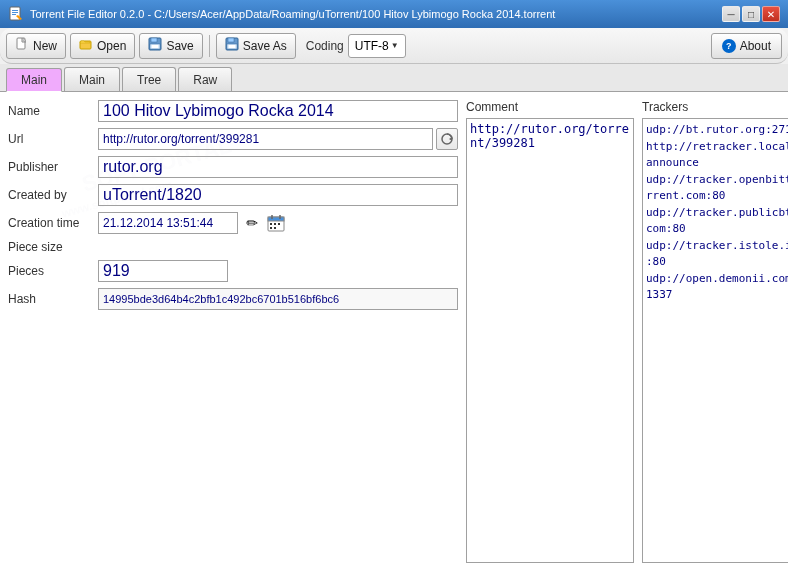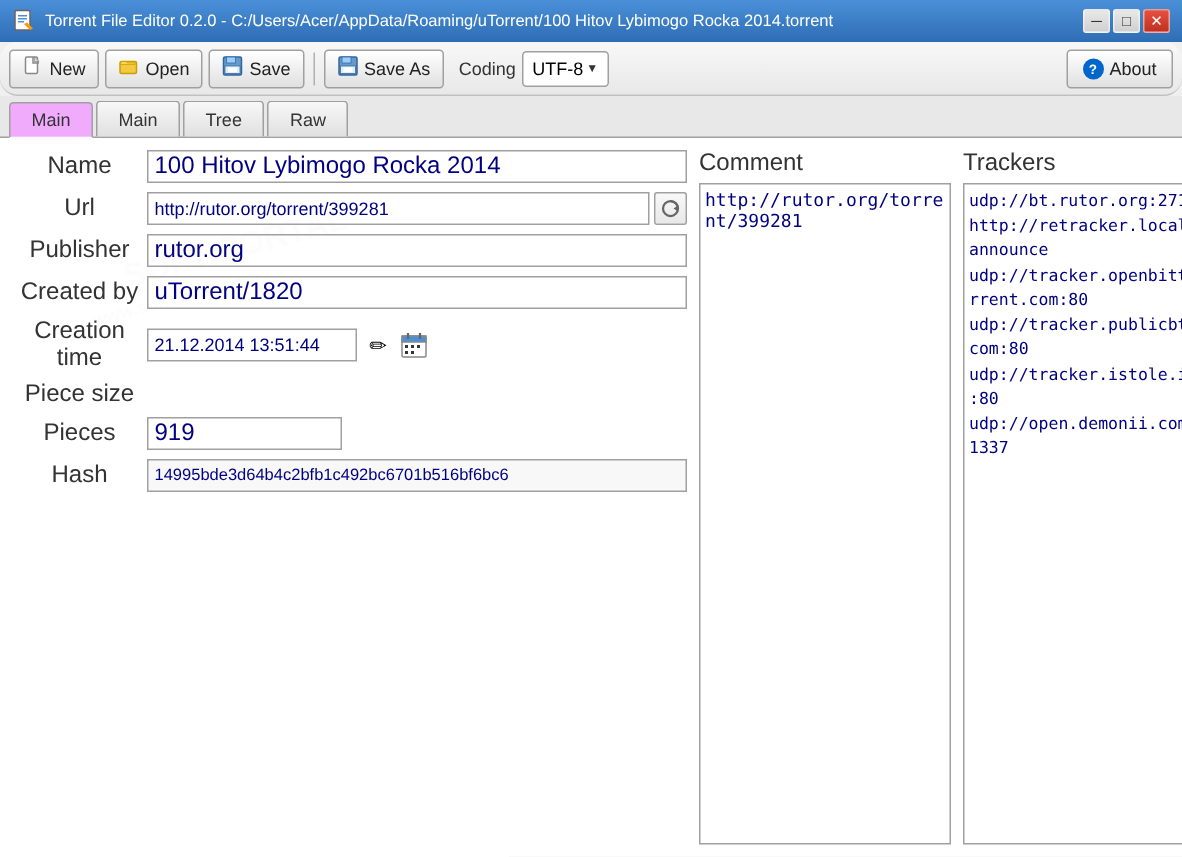--- a/index.html
+++ b/index.html
@@ -173,23 +173,22 @@
       flex: 0 0 450px;
     }
     .form-row {
       display: flex;
       align-items: center;
       margin-bottom: 6px;
     }
     .form-label {
       width: 90px;
       color: #333;
-      font-size: 16px;
+      font-size: 12px;
       flex-shrink: 0;
-      text-align: center;
     }
     .form-input {
       flex: 1;
       height: 22px;
       border: 1px solid #a0a0a0;
       padding: 0 4px;
       font-size: 16px;
       color: #000080;
       background: white;
       outline: none;
@@ -267,21 +266,21 @@
       display: flex;
       flex: 1;
       gap: 8px;
     }
     .comment-panel {
       flex: 0 0 120px;
       display: flex;
       flex-direction: column;
     }
     .panel-header {
-      font-size: 16px;
+      font-size: 12px;
       color: #333;
       margin-bottom: 4px;
       font-weight: normal;
     }
     .panel-textarea {
       flex: 1;
       border: 1px solid #a0a0a0;
       padding: 3px;
       font-size: 12px;
       color: #000080;

